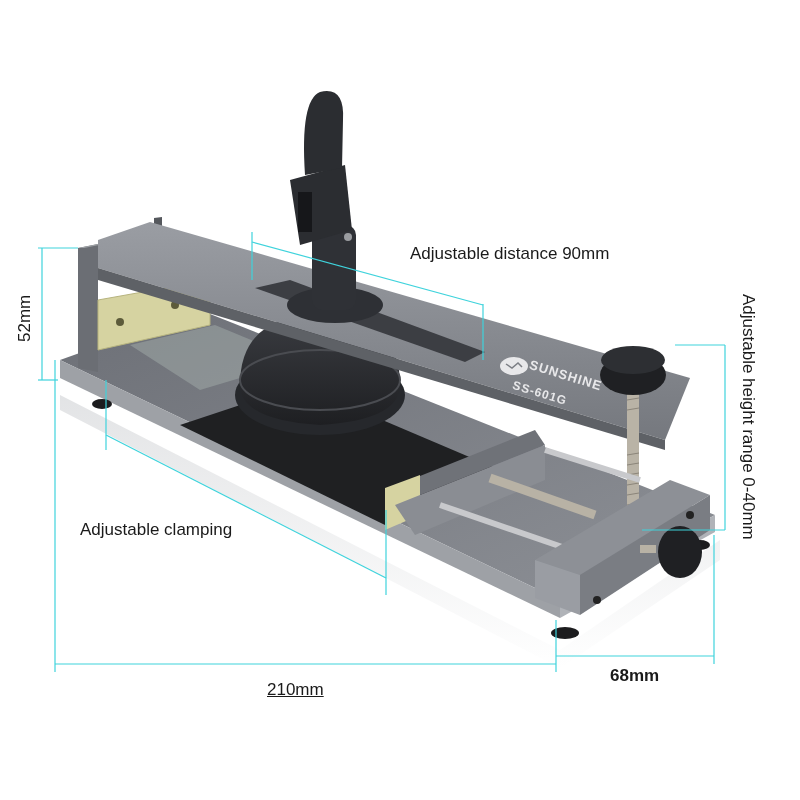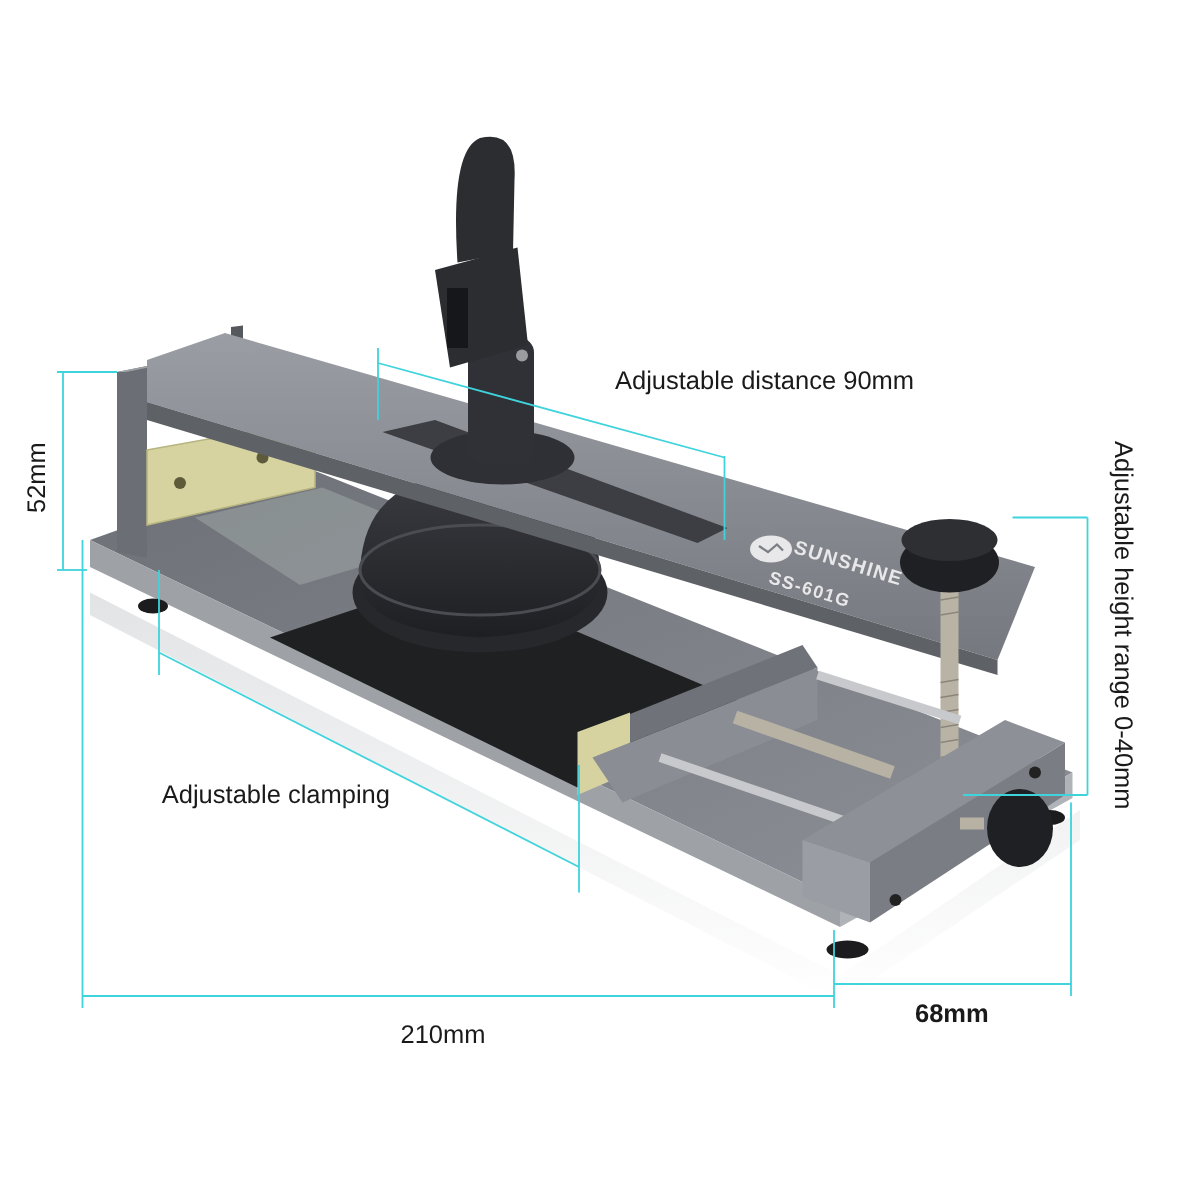--- a/index.html
+++ b/index.html
@@ -1,20 +1,20 @@
 <!DOCTYPE html>
 <html><head>
   <meta charset="utf-8">
   <style>
     html, body { margin: 0; padding: 0; background: #ffffff; }
     body { width: 800px; height: 800px; overflow: hidden; position: relative; font-family: "Liberation Sans", sans-serif; }
     .stage { position: absolute; left: 0; top: 0; width: 800px; height: 800px; }
     svg.art { position: absolute; left: 0; top: 0; }
     .label { position: absolute; color: #1a1a1a; font-family: "Liberation Sans", sans-serif; font-size: 17px; white-space: nowrap; line-height: 1.2; }
-    .label.center { text-align: right; }
+    .label.center { text-align: left; }
     .vert-ccw { transform-origin: 0 0; transform: rotate(-90deg); }
     .vert-cw { transform-origin: 0 0; transform: rotate(90deg); }
     .brand { position: absolute; color: #e8e8ea; font-family: "Liberation Sans", sans-serif; font-weight: bold; letter-spacing: 1px; transform-origin: 0 0; }
   </style>
 </head>
 <body>
 
 <div class="stage">
   <svg class="art" width="800" height="800" viewBox="0 0 800 800">
     <defs>
@@ -144,16 +144,16 @@
   <div class="label" style="left:370px; top:244px;margin-left:40px;">Adjustable distance 90mm</div>
 
   <div class="label vert-ccw" style="left:15px; top:342px;">52mm</div>
 
   <div class="label vert-cw" style="left:758px; top:294px;">Adjustable height range 0-40mm</div>
 
   <div class="label center" style="left:80px; top:520px; width:180px;">
     <div>Adjustable clamping</div>
   </div>
 
-  <div class="label" style="left:267px; top:680px;">210mm</div>
+  <div class="label" style="left:267px; top:680px;text-decoration:underline;">210mm</div>
 
   <div class="label" style="left:610px; top:666px;font-weight:bold;">68mm</div>
 </div>
 
 </body></html>

